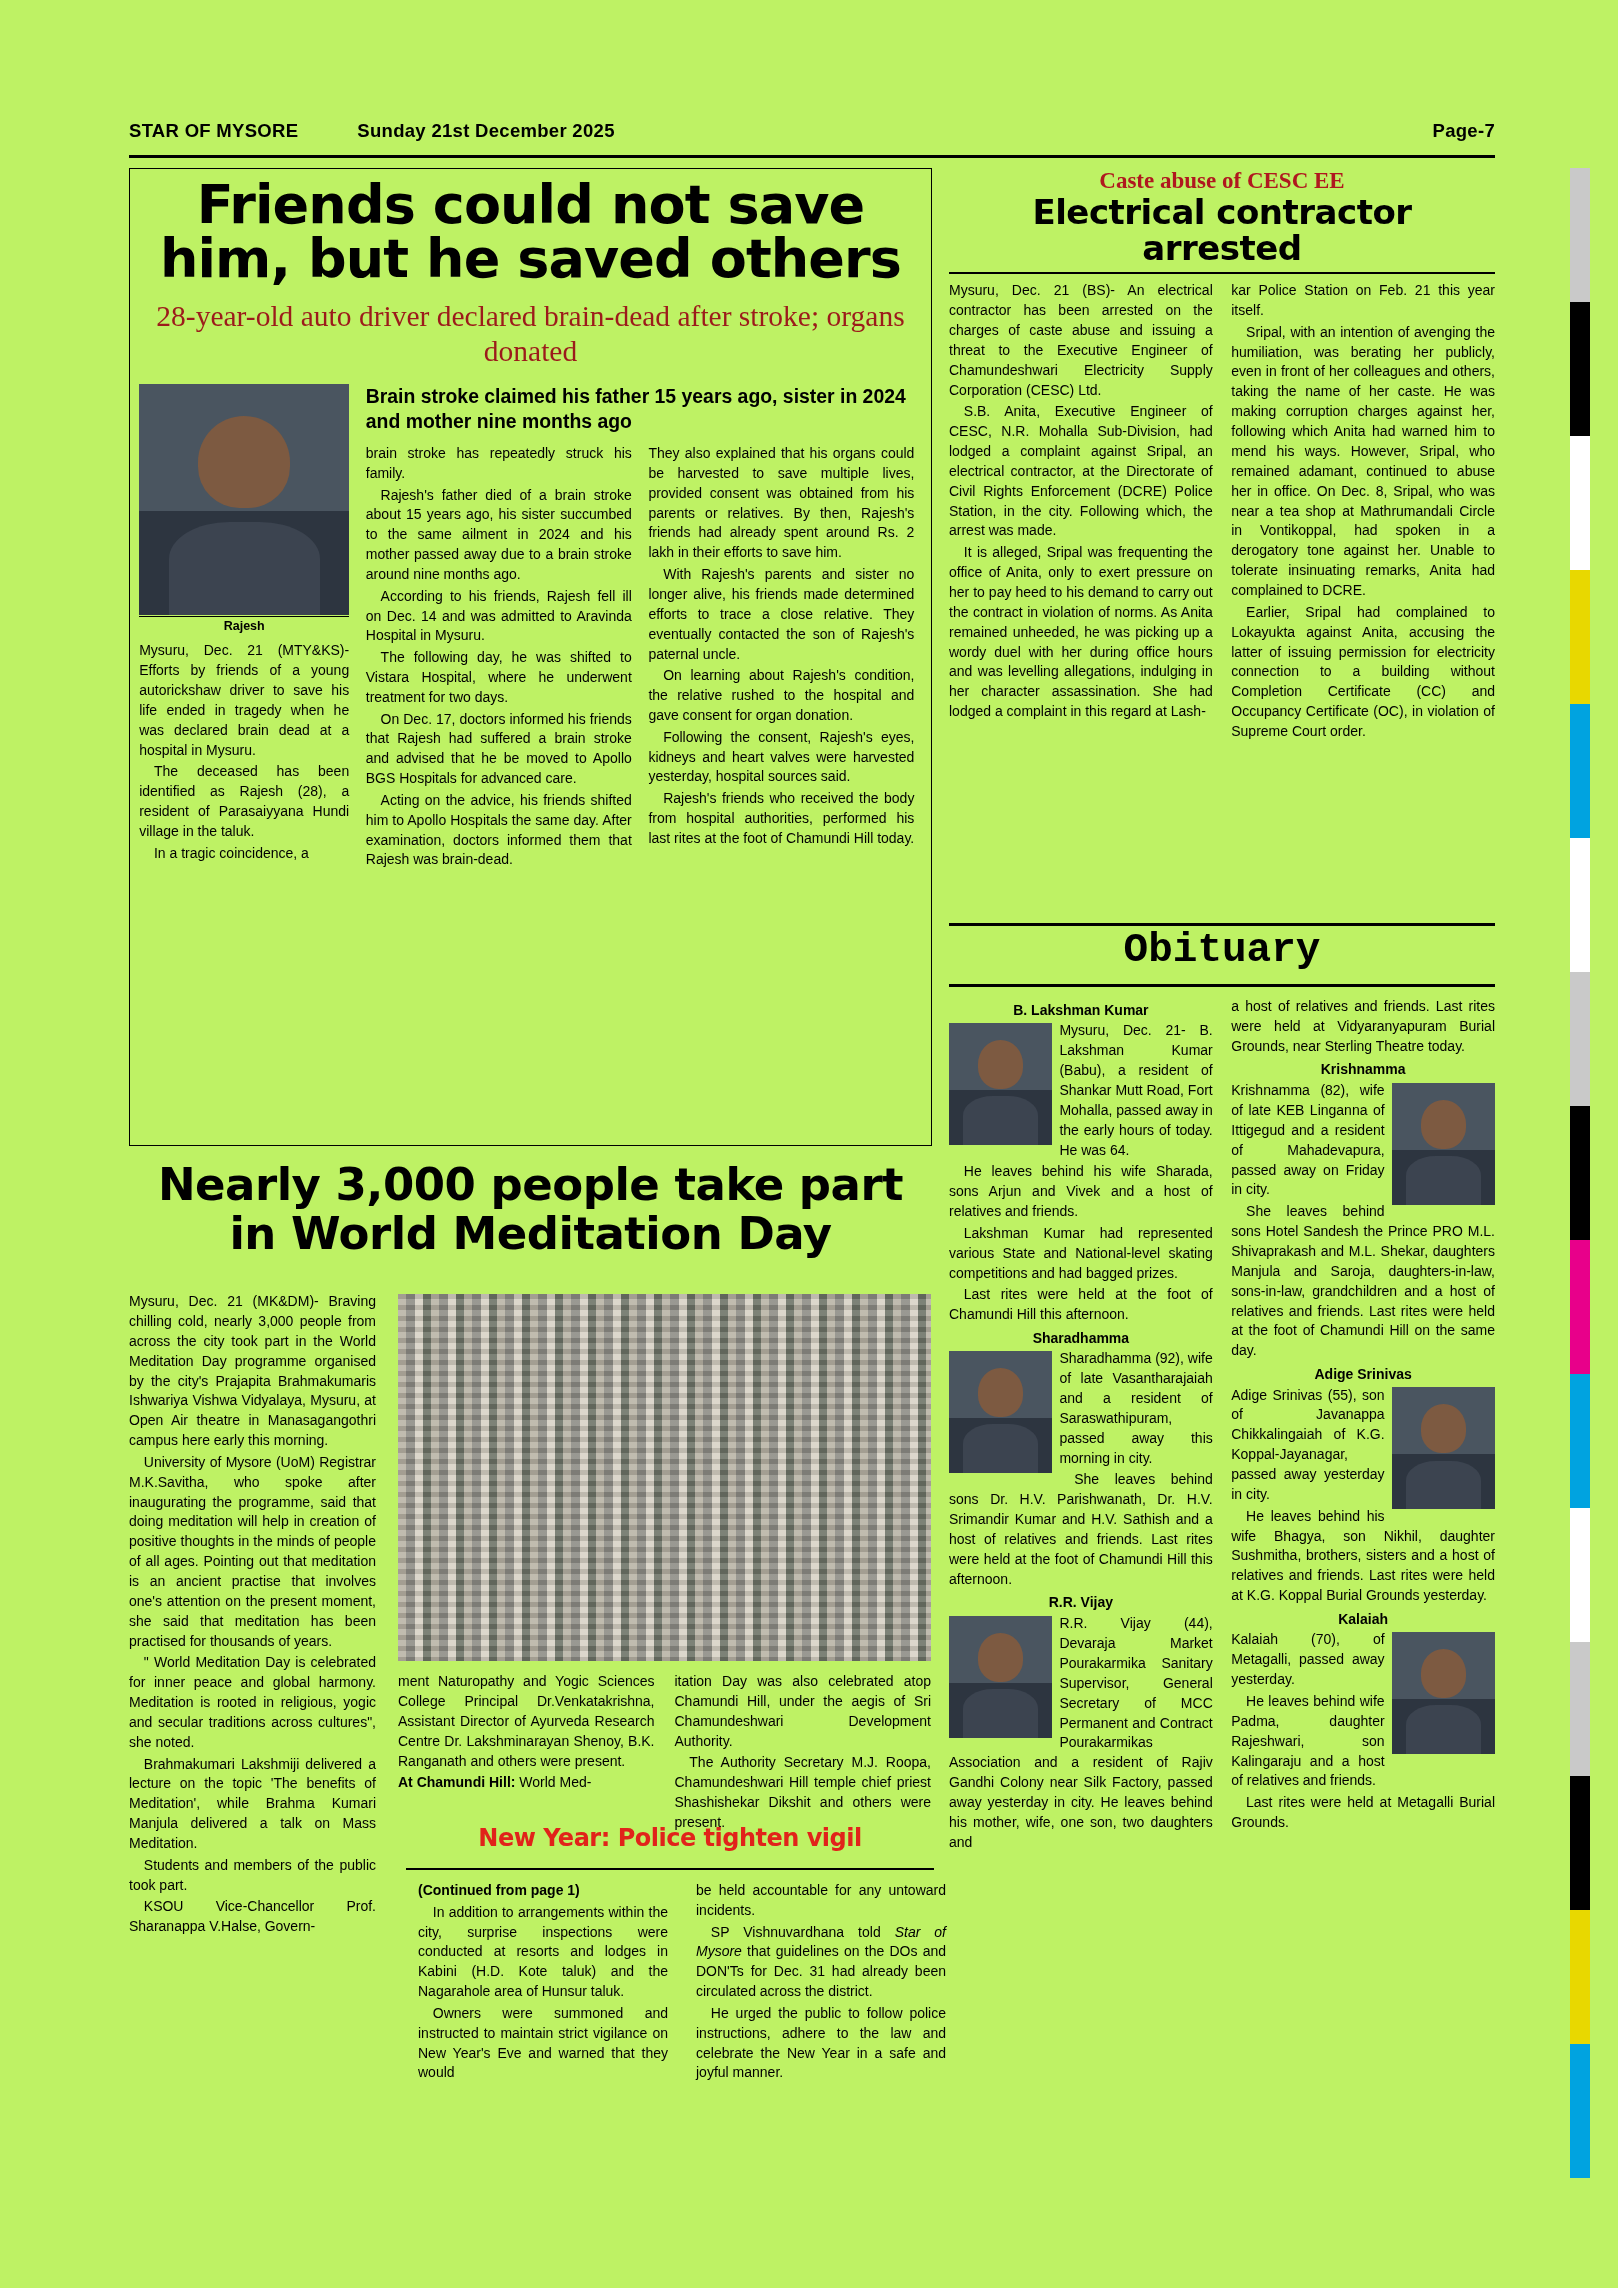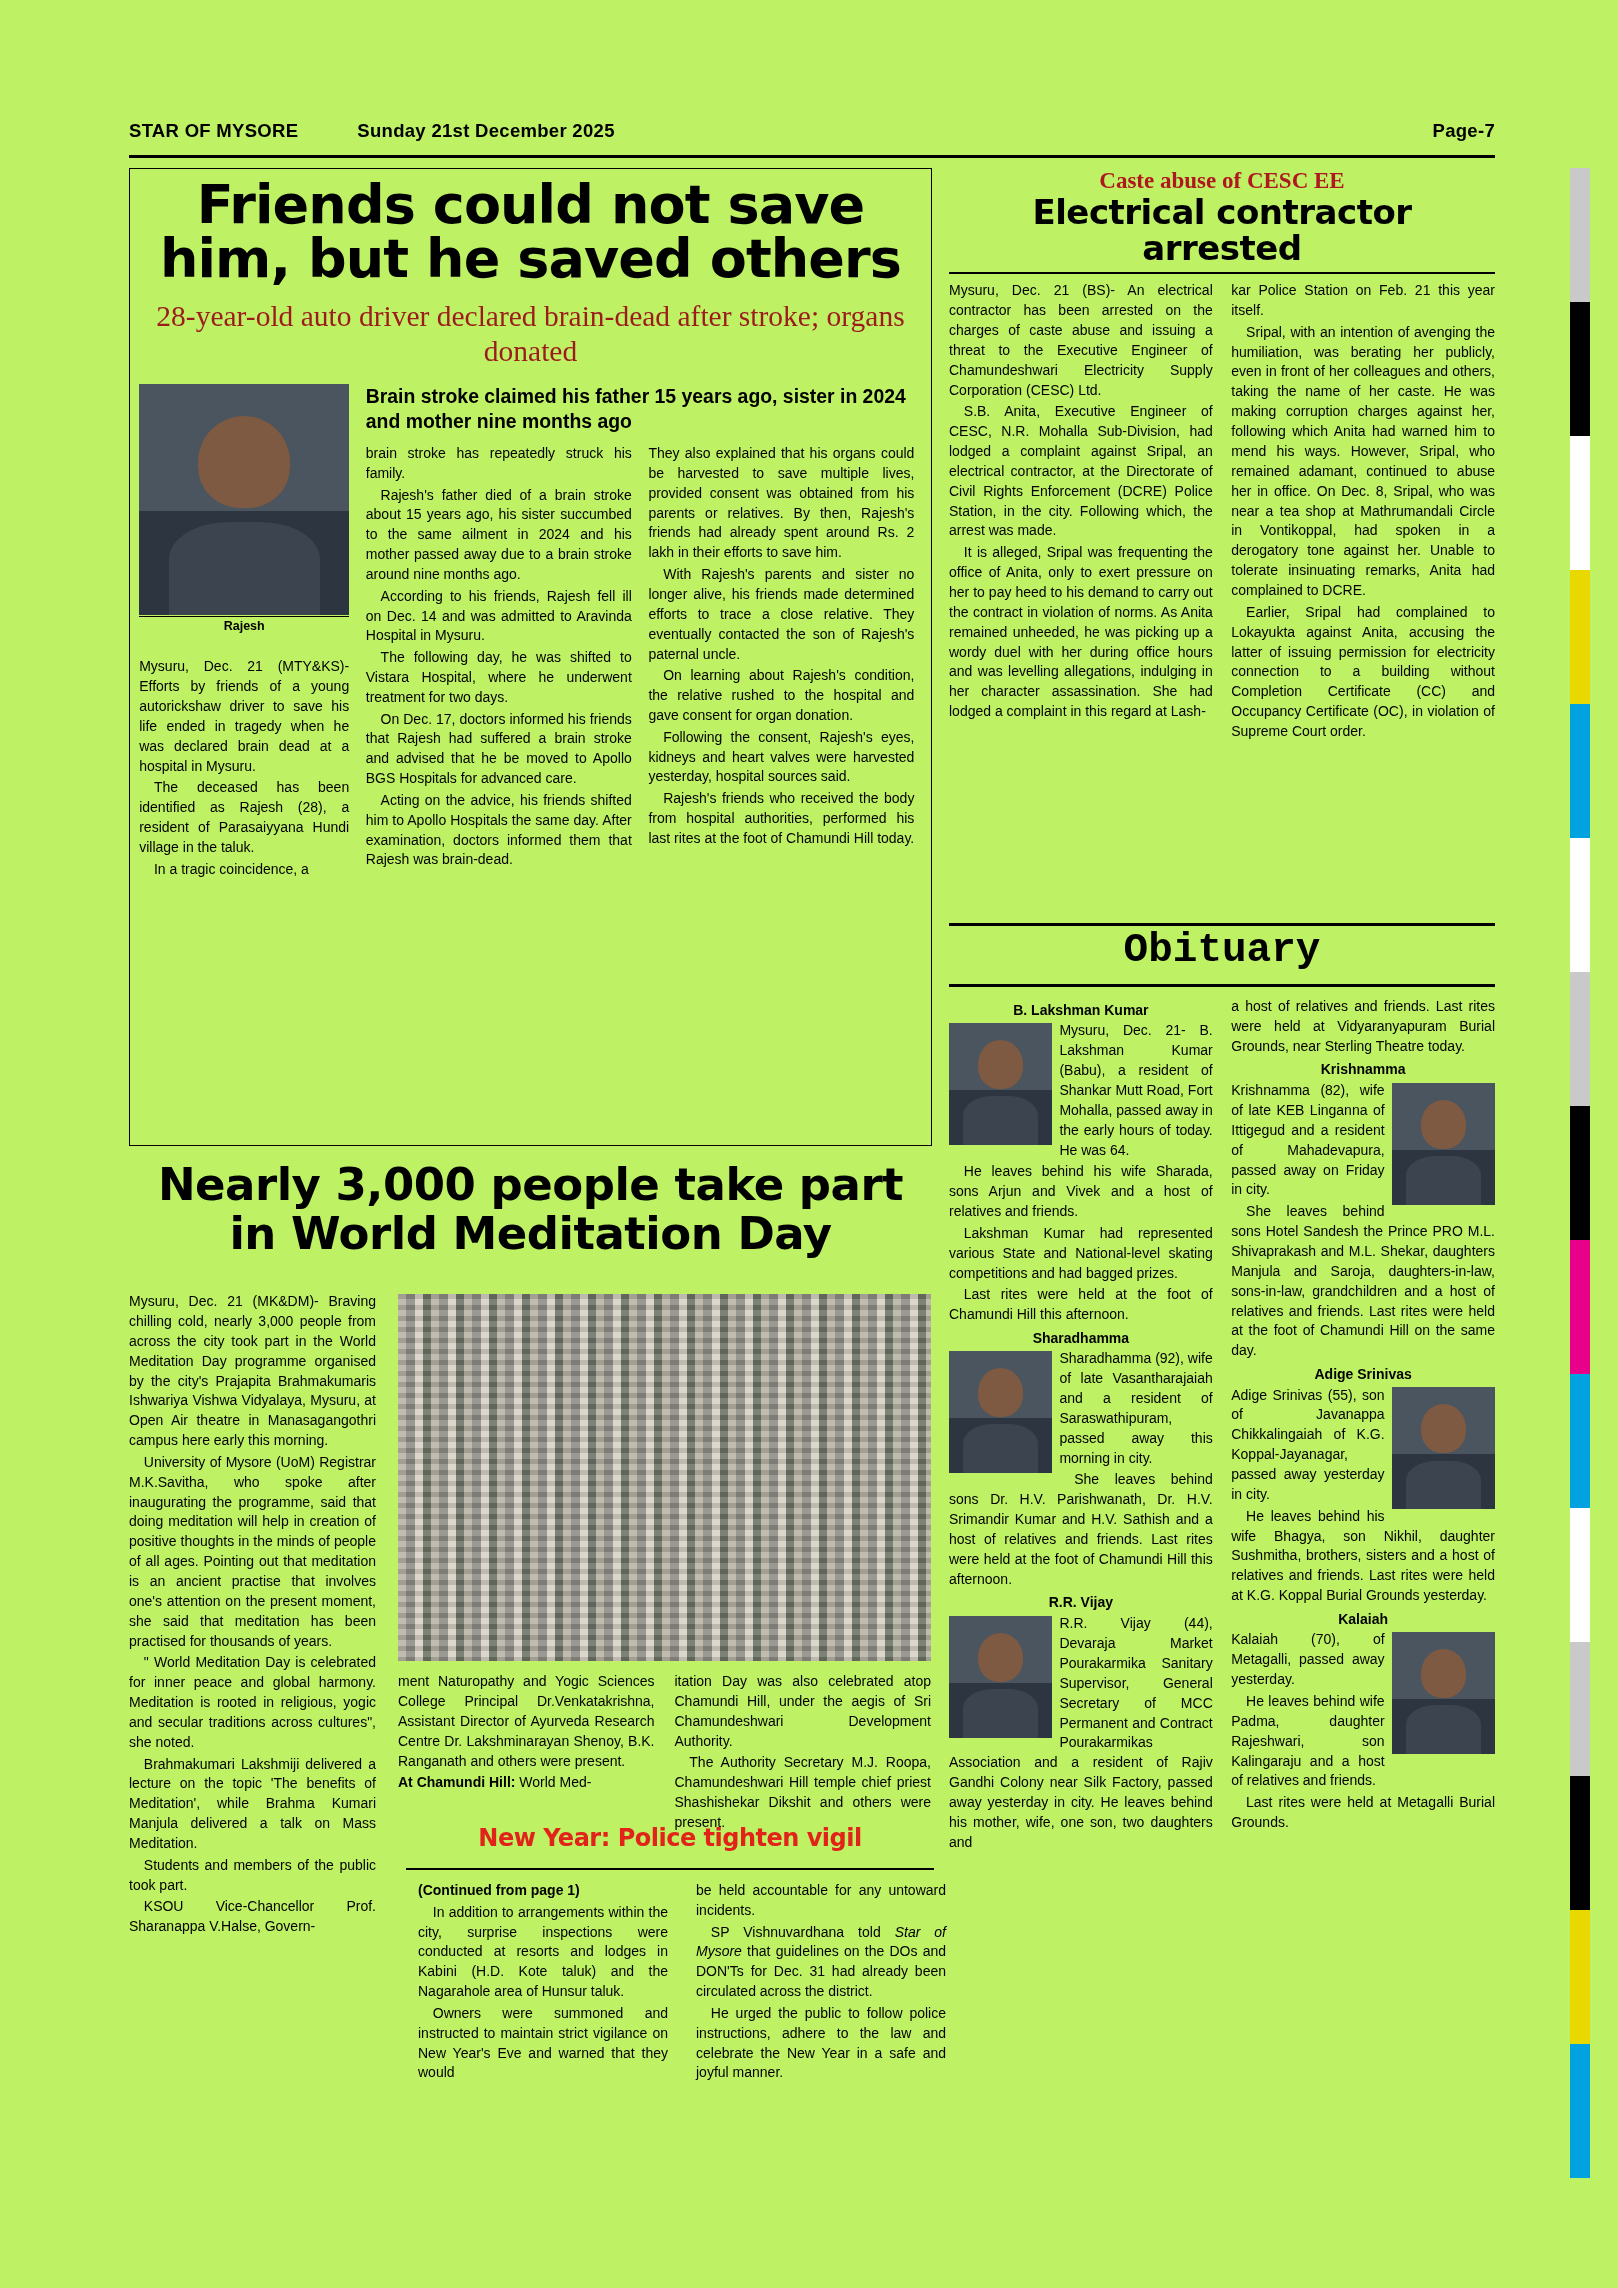--- a/index.html
+++ b/index.html
@@ -339,21 +339,21 @@
   <div class="lead-box">
     <div class="lead-headline">Friends could not save him, but he saved others</div>
     <div class="lead-deck">28-year-old auto driver declared brain-dead after stroke; organs donated</div>
 
     <div style="display:flex; gap:16.6px; margin-top:14.8px;">
       <div style="width:210px;">
         <div class="photo" style="height:231px;">
           <div class="portrait"></div>
         </div>
         <div class="photo-caption">Rajesh</div>
-        <div class="col-text" style="margin-top:24px;">
+        <div class="col-text" style="margin-top:8px;">
           <p class="noindent">Mysuru, Dec. 21 (MTY&amp;KS)- Efforts by friends of a young autorickshaw driver to save his life ended in tragedy when he was declared brain dead at a hospital in Mysuru.</p>
           <p>The deceased has been identified as Rajesh (28), a resident of Parasaiyyana Hundi village in the taluk.</p>
           <p>In a tragic coincidence, a</p>
         </div>
       </div>
 
       <div style="width:554px;">
         <div class="lead-subhead">Brain stroke claimed his father 15 years ago, sister in 2024 and mother nine months ago</div>
         <div style="display:flex; gap:16.6px;">
           <div class="col-text" style="width:266px;">

